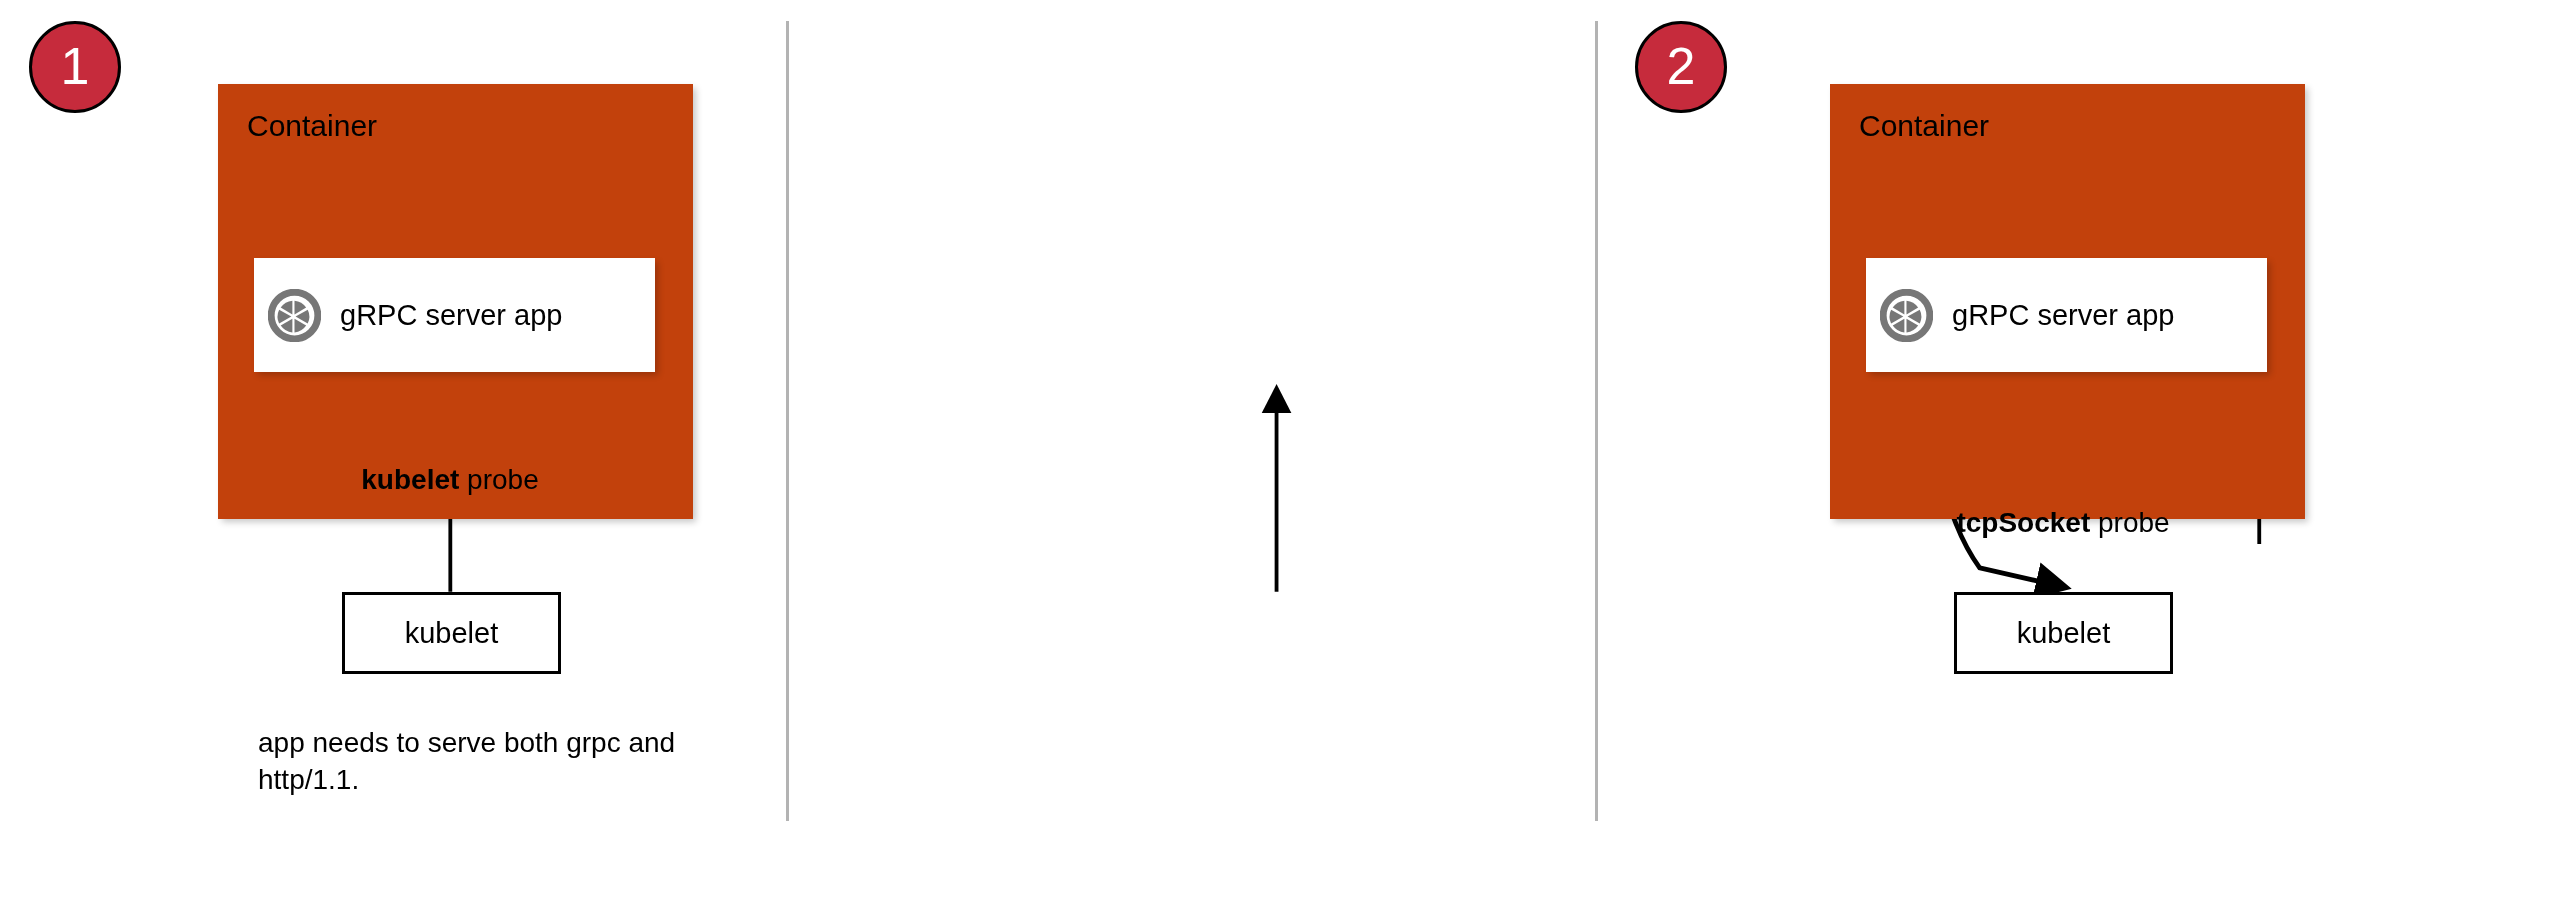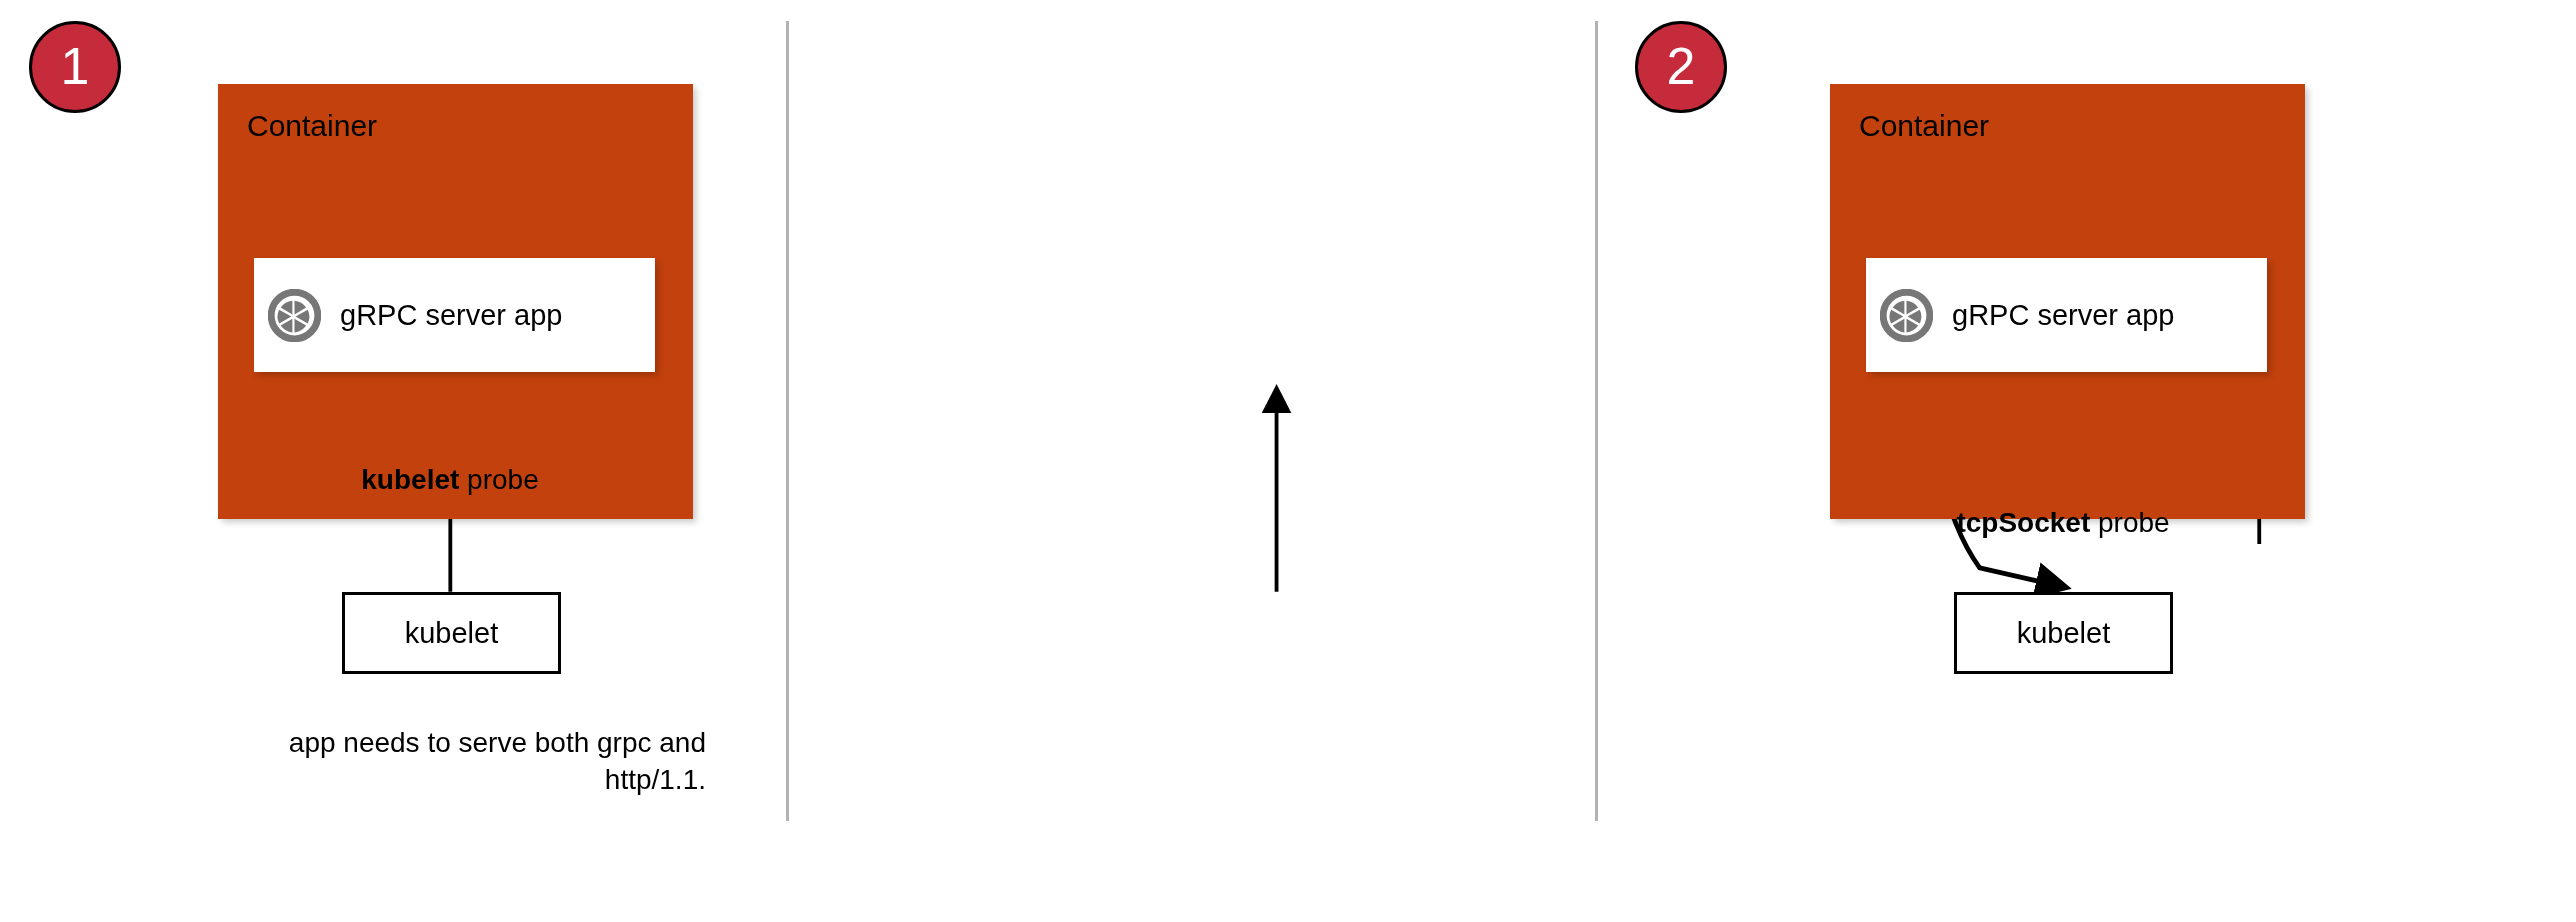--- a/index.html
+++ b/index.html
@@ -94,21 +94,21 @@
     text-align:center;
     transform:translateX(-50%);
   }
   .edge-label b{font-weight:bold;}
 
   
   .caption{
     position:absolute;
     font-size:28px;
     line-height:1.32;
-    text-align:right;
+    text-align:left;
     transform:translateX(-50%);
   }
 </style>
 </head>
 <body>
 
 <div id="stage">
 
   <svg class="lines" viewBox="0 0 2700 967" width="2576" height="923" xmlns="http://www.w3.org/2000/svg">
     <defs>

